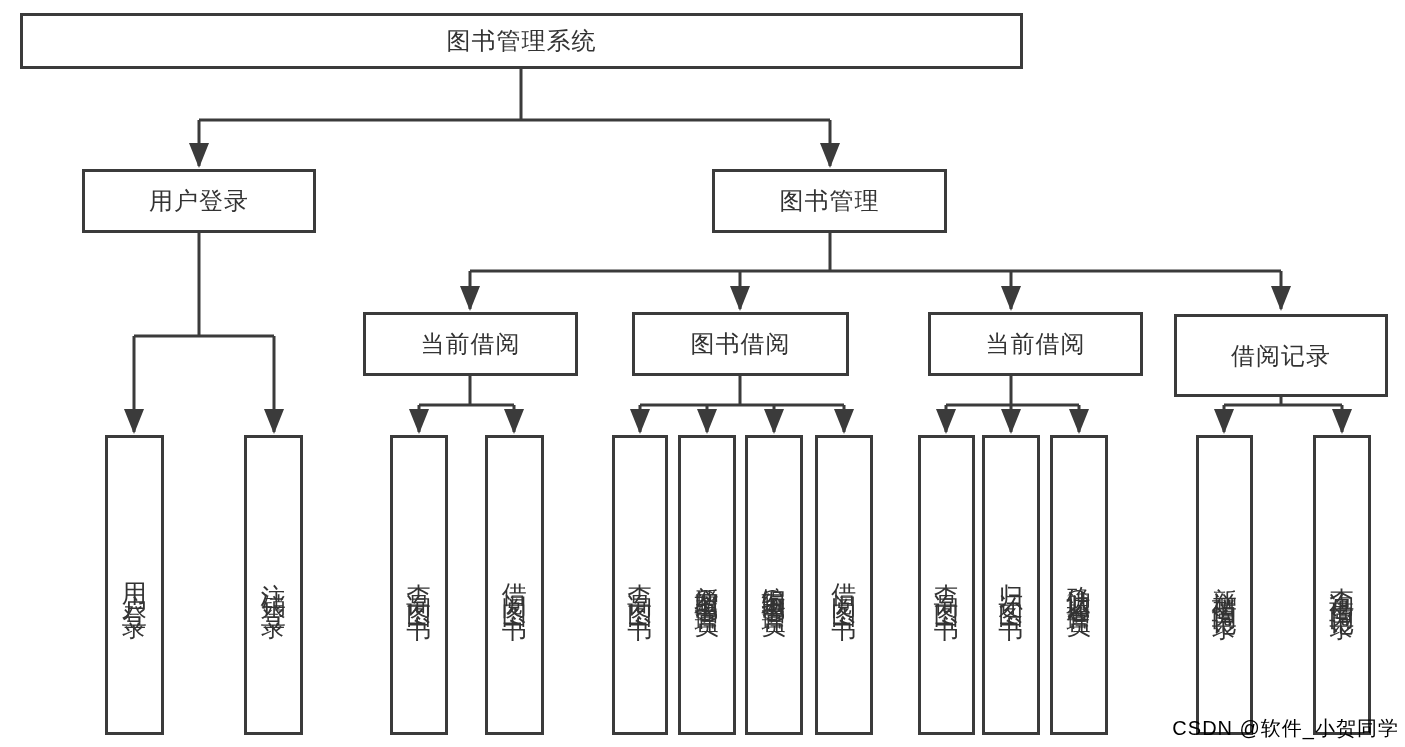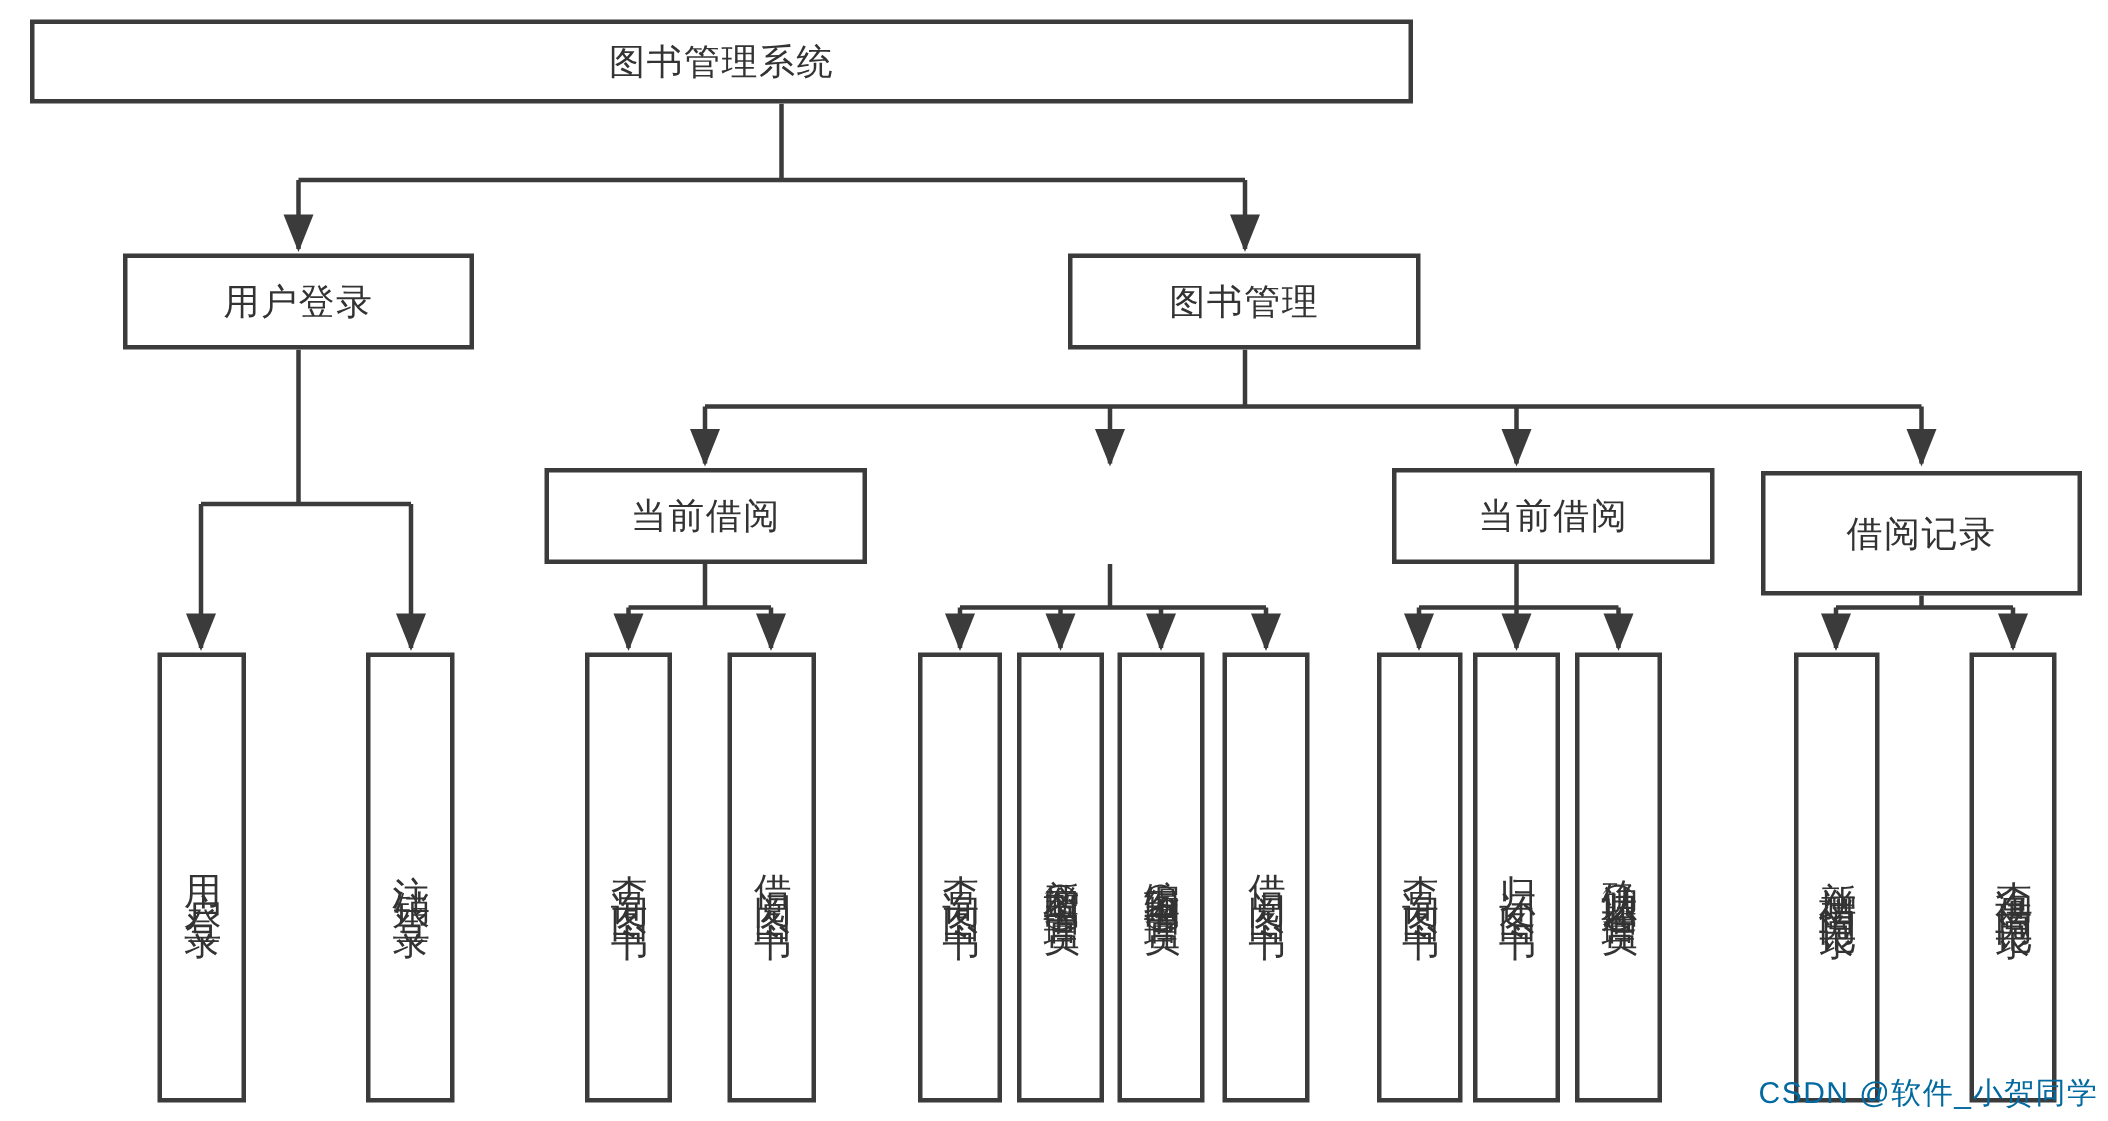--- a/index.html
+++ b/index.html
@@ -19,21 +19,21 @@
     top:435px;height:300px;
   }
   .vt{
     display:block;writing-mode:vertical-rl;text-orientation:mixed;
     line-height:1.05;white-space:nowrap;
   }
   .sp-s{font-size:25px;letter-spacing:11px;}
   .sp-m{font-size:25px;letter-spacing:6px;}
   .sp-l{font-size:24px;letter-spacing:4px;}
   .watermark{
-    position:absolute;right:6px;bottom:5px;font-size:20px;color:#0369a1;letter-spacing:1px;
+    position:absolute;right:6px;bottom:5px;font-size:20px;color:#000000;letter-spacing:1px;
   }
 </style>
 </head>
 <body>
 
 <div class="stage">
 
   <svg class="wires" viewBox="0 0 1405 747">
     <path d="M521 69 V120 M199 120 H830 M199 120 V166 M830 120 V166
          M199 233 V336 M134 336 H274 M134 336 V432 M274 336 V432
@@ -58,33 +58,36 @@
       <polygon points="764,409 784,409 774,434"></polygon>
       <polygon points="834,409 854,409 844,434"></polygon>
       <polygon points="936,409 956,409 946,434"></polygon>
       <polygon points="1001,409 1021,409 1011,434"></polygon>
       <polygon points="1069,409 1089,409 1079,434"></polygon>
       <polygon points="1214,409 1234,409 1224,434"></polygon>
       <polygon points="1332,409 1352,409 1342,434"></polygon>
     </g>
   </svg>
 
-  <div class="node" style="left:20px;top:13px;width:922px;height:56px;">
+  <div class="node" style="left:20px;top:13px;width:1003px;height:56px;">
     <span>图书管理系统</span>
   </div>
 
   <div class="node" style="left:82px;top:169px;width:234px;height:64px;">
     <span>用户登录</span>
   </div>
   <div class="node" style="left:712px;top:169px;width:235px;height:64px;align-items:center;">
     <span>图书管理</span>
   </div>
 
   <div class="node" style="left:363px;top:312px;width:215px;height:64px;">
     <span>当前借阅</span>
+  </div>
+  <div class="node" style="left:632px;top:312px;width:217px;height:64px;">
+    <span>图书借阅</span>
   </div>
   <div class="node" style="left:904px;top:312px;width:215px;height:64px;margin-left:24px;">
     <span>当前借阅</span>
   </div>
   <div class="node" style="left:1174px;top:314px;width:214px;height:83px;">
     <span>借阅记录</span>
   </div>
 
   <div class="leaf" style="left:105px;width:59px;">
     <span class="vt sp-s">用户登录</span>

